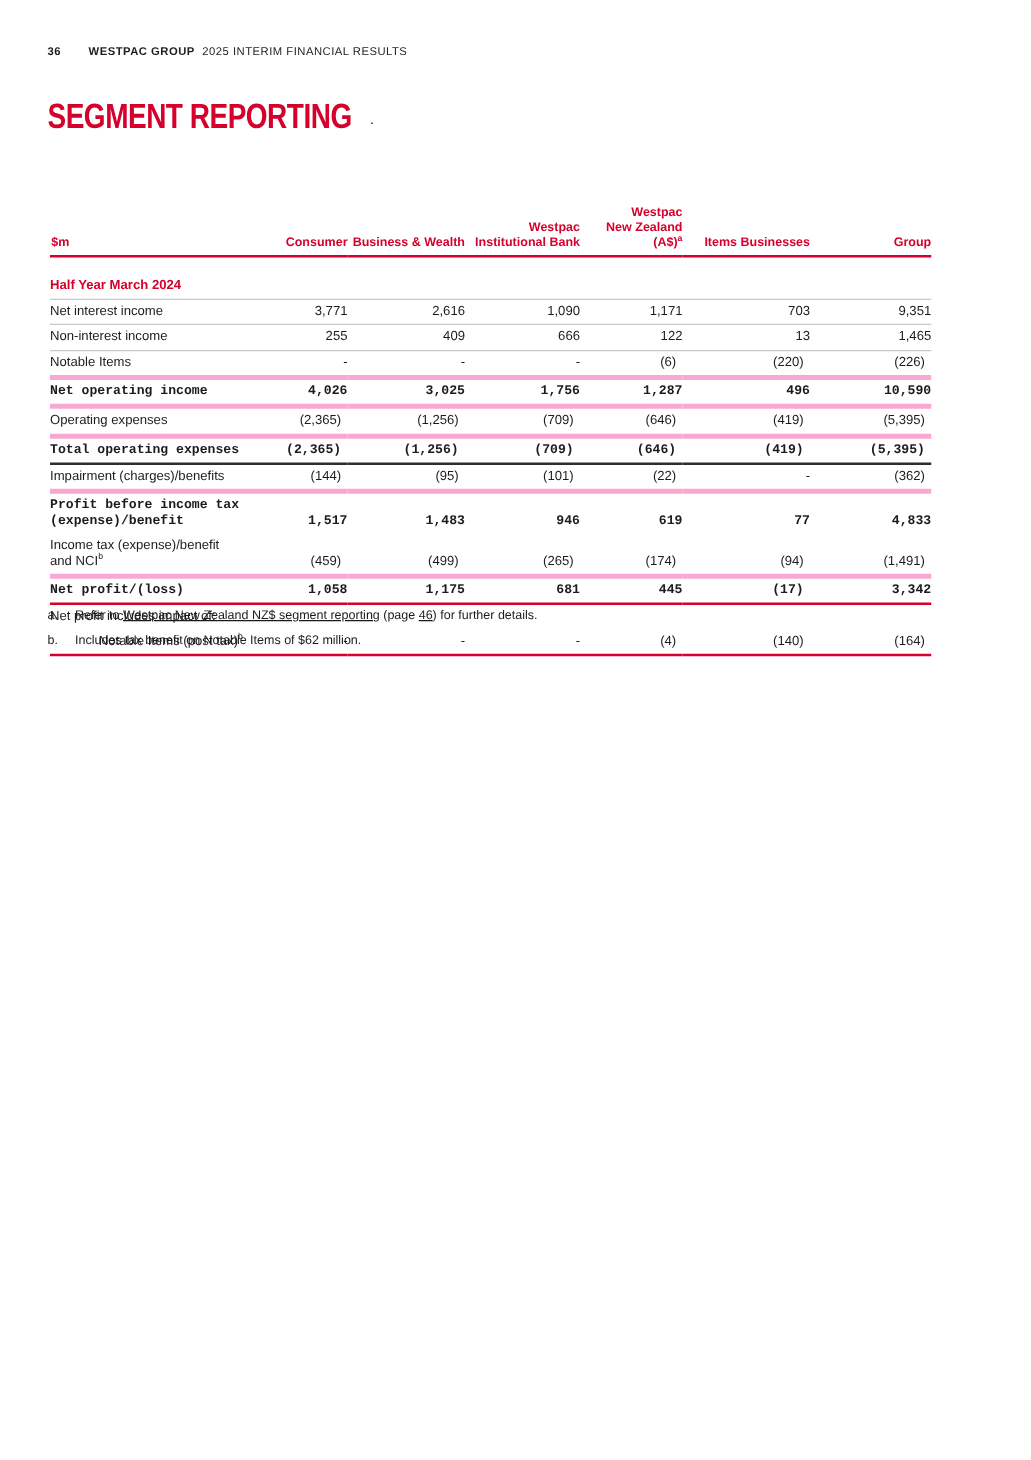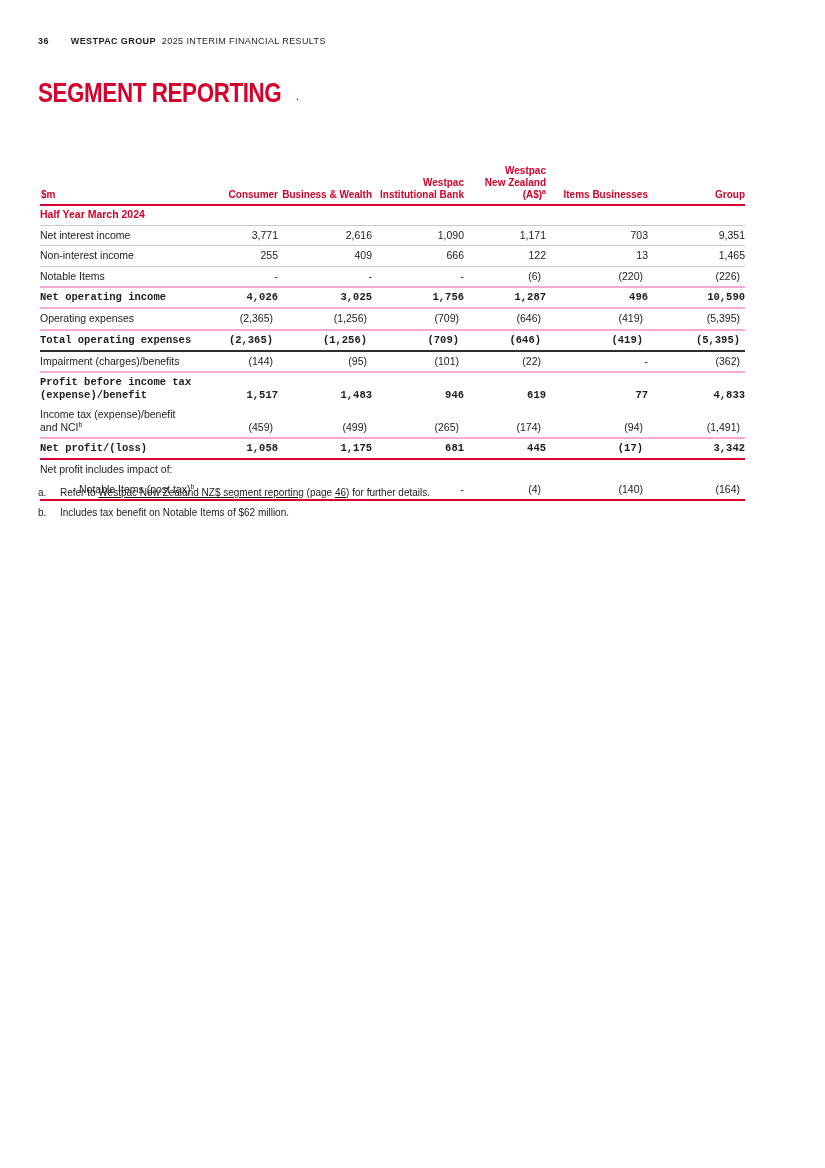--- a/index.html
+++ b/index.html
@@ -45,24 +45,24 @@
     color:#d5002b; font-weight:bold; font-size:10px;
     text-align:right; padding-bottom:5px;
   }
   thead th.unit { text-align:left; padding-left:1px; }
   thead tr { border-bottom:2px solid #d5002b; }
   td.lbl { text-align:left; padding-left:1px; }
   td.num { text-align:right; padding-right:10px; }
   td.num.paren { padding-right:5px; }
   tr.bold td { font-weight:bold;font-family:Liberation Mono, monospace; }
   tr.section td {
-    color:#d5002b; font-weight:bold; padding-top:2px; padding-bottom:4px;
+    color:#d5002b; font-weight:bold; padding-top:16px; padding-bottom:4px;
   }
   tr.b-light { border-bottom:1px solid #c9c9c9; }
-  tr.b-dark  { border-bottom:2px solid #f9a8d4; }
+  tr.b-dark  { border-bottom:4px solid #f9a8d4; }
   tr.b-thick { border-bottom:2px solid #2e2e2e; }
   tr.b-red   { border-bottom:2px solid #d5002b; }
   tr.b-redthick { border-bottom:2.5px solid #d5002b; }
   tr.indent td.lbl { padding-left:39px; }
   sup { font-size:7px; vertical-align:super; line-height:0; }
   .footnotes {
     position:absolute; top:486px; left:38px; right:60px;
     font-size:10px; color:#1b1b1d;
   }
   .footnote { display:flex; margin-bottom:5px; line-height:1.45; }

